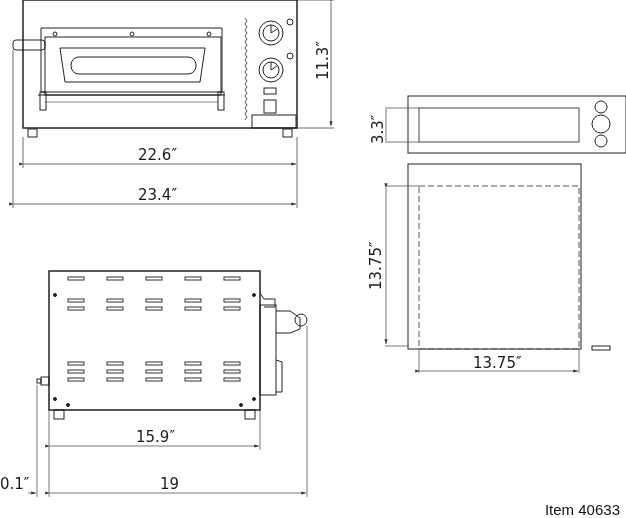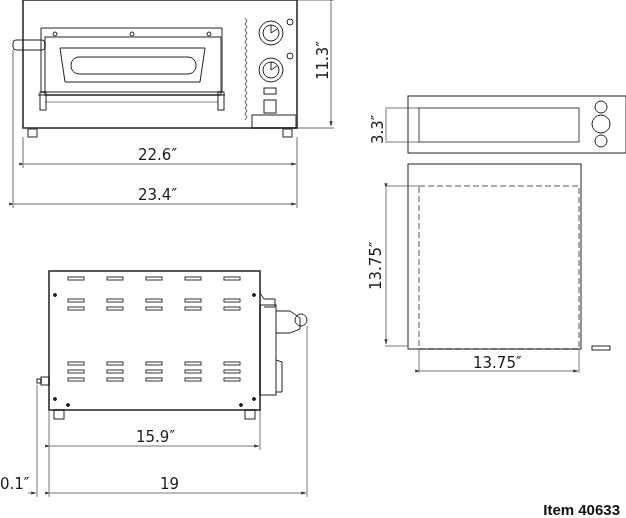--- a/index.html
+++ b/index.html
@@ -1,19 +1,19 @@
 <!DOCTYPE html>
 <html><head>
 <meta charset="utf-8">
 <style>
   html, body { margin:0; padding:0; background:#ffffff; }
   body { width:626px; height:518px; position:relative; overflow:hidden; font-family:"DejaVu Sans", sans-serif; }
   svg { position:absolute; left:0; top:0; }
   .dim { font-family:"DejaVu Sans", sans-serif; font-size:15px; fill:#1a1a1a; }
-  .item-label { position:absolute; right:6px; bottom:0px; font-family:"Liberation Sans", sans-serif; font-weight:bold; font-size:15px; color:#111; }
+  .item-label { position:absolute; right:6px; bottom:0px; font-family:"Liberation Sans", sans-serif; font-weight:normal; font-size:15px; color:#111; }
 </style>
 </head>
 <body>
 
 <svg width="626" height="518" viewBox="0 0 626 518" xmlns="http://www.w3.org/2000/svg">
   <defs>
     <marker id="ar" markerWidth="6" markerHeight="4" refX="6" refY="2" orient="auto">
       <path d="M0,0 L6,2 L0,4 z" fill="#333"></path>
     </marker>
   </defs>

